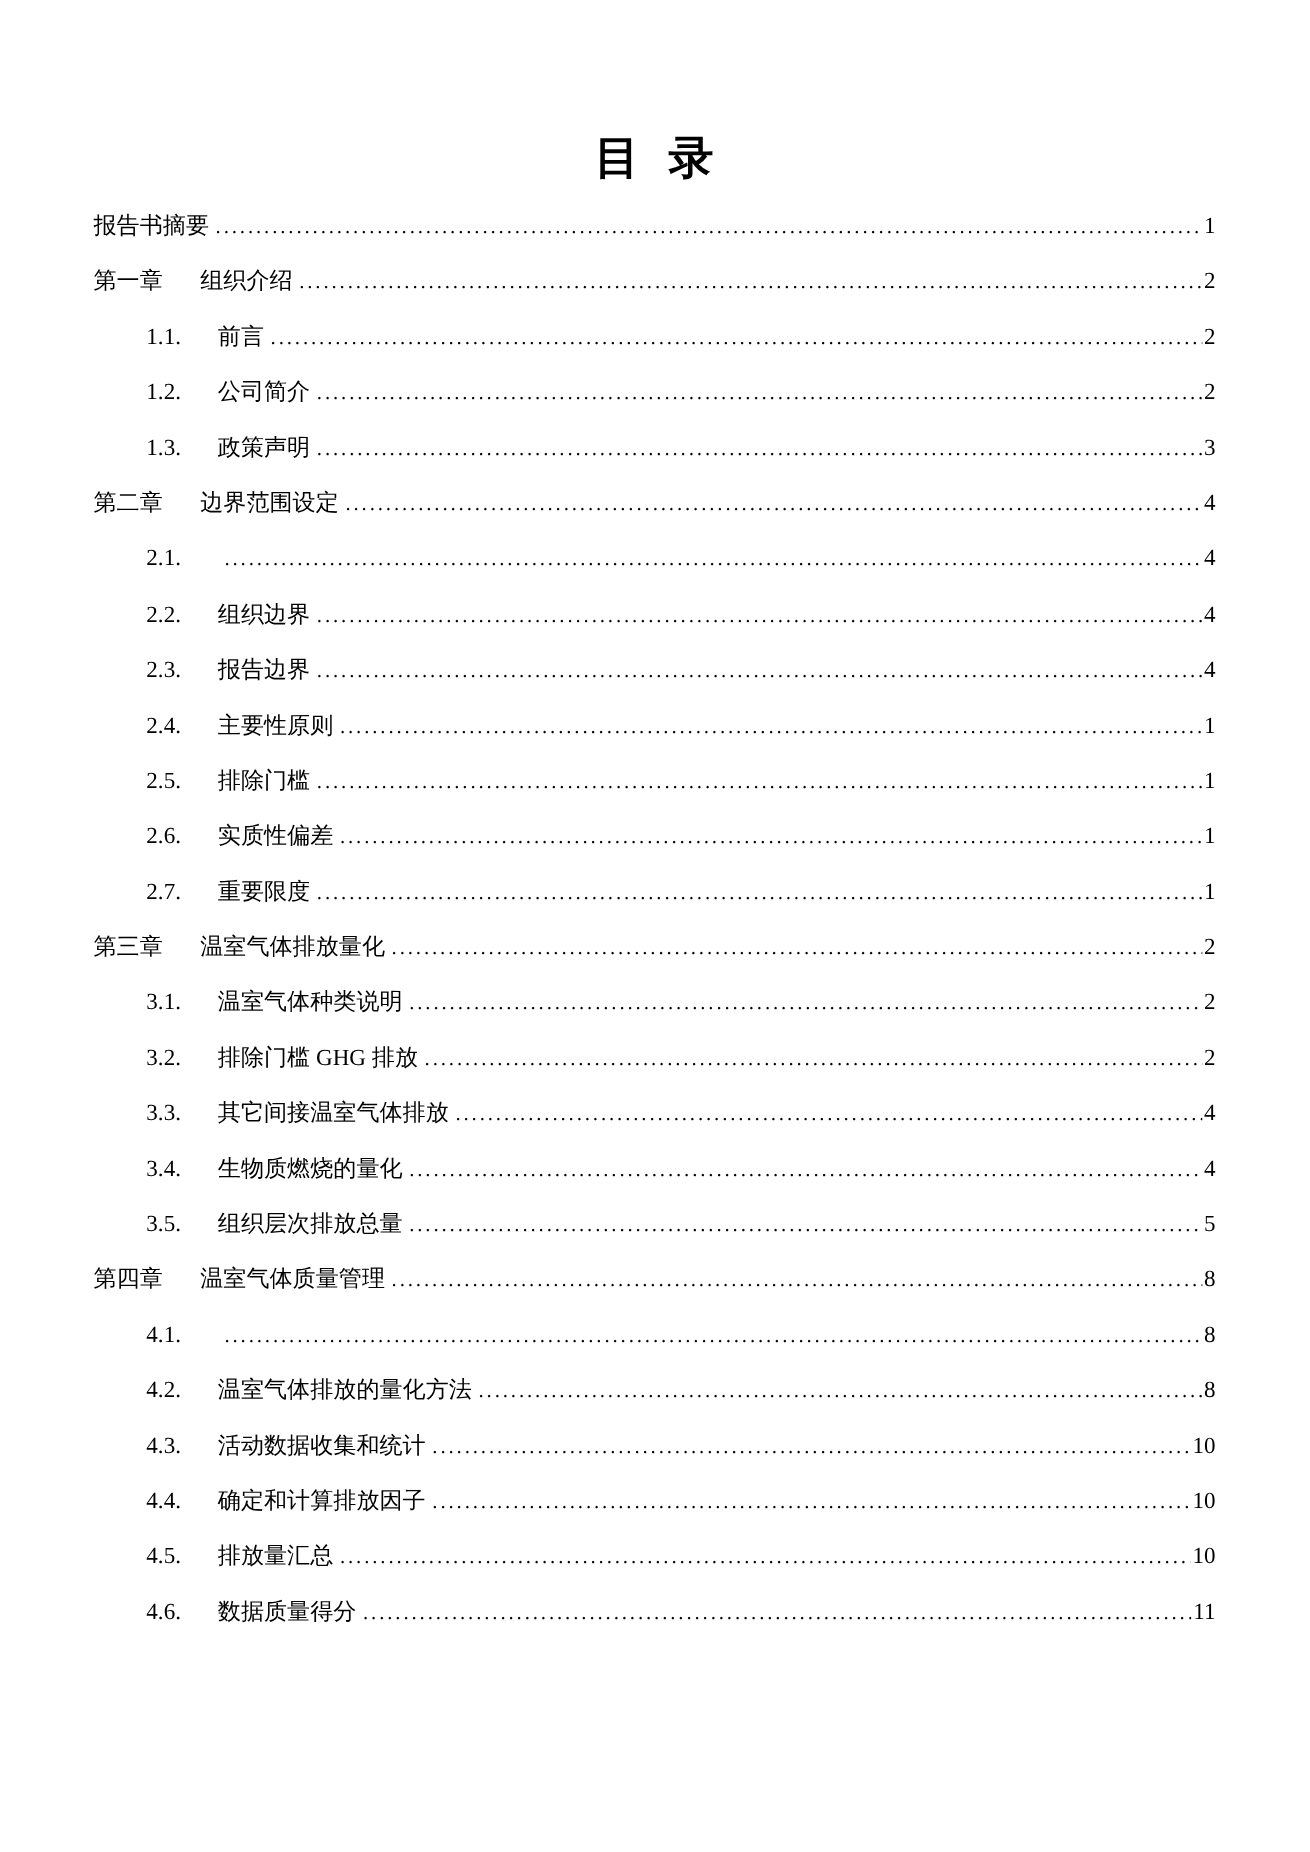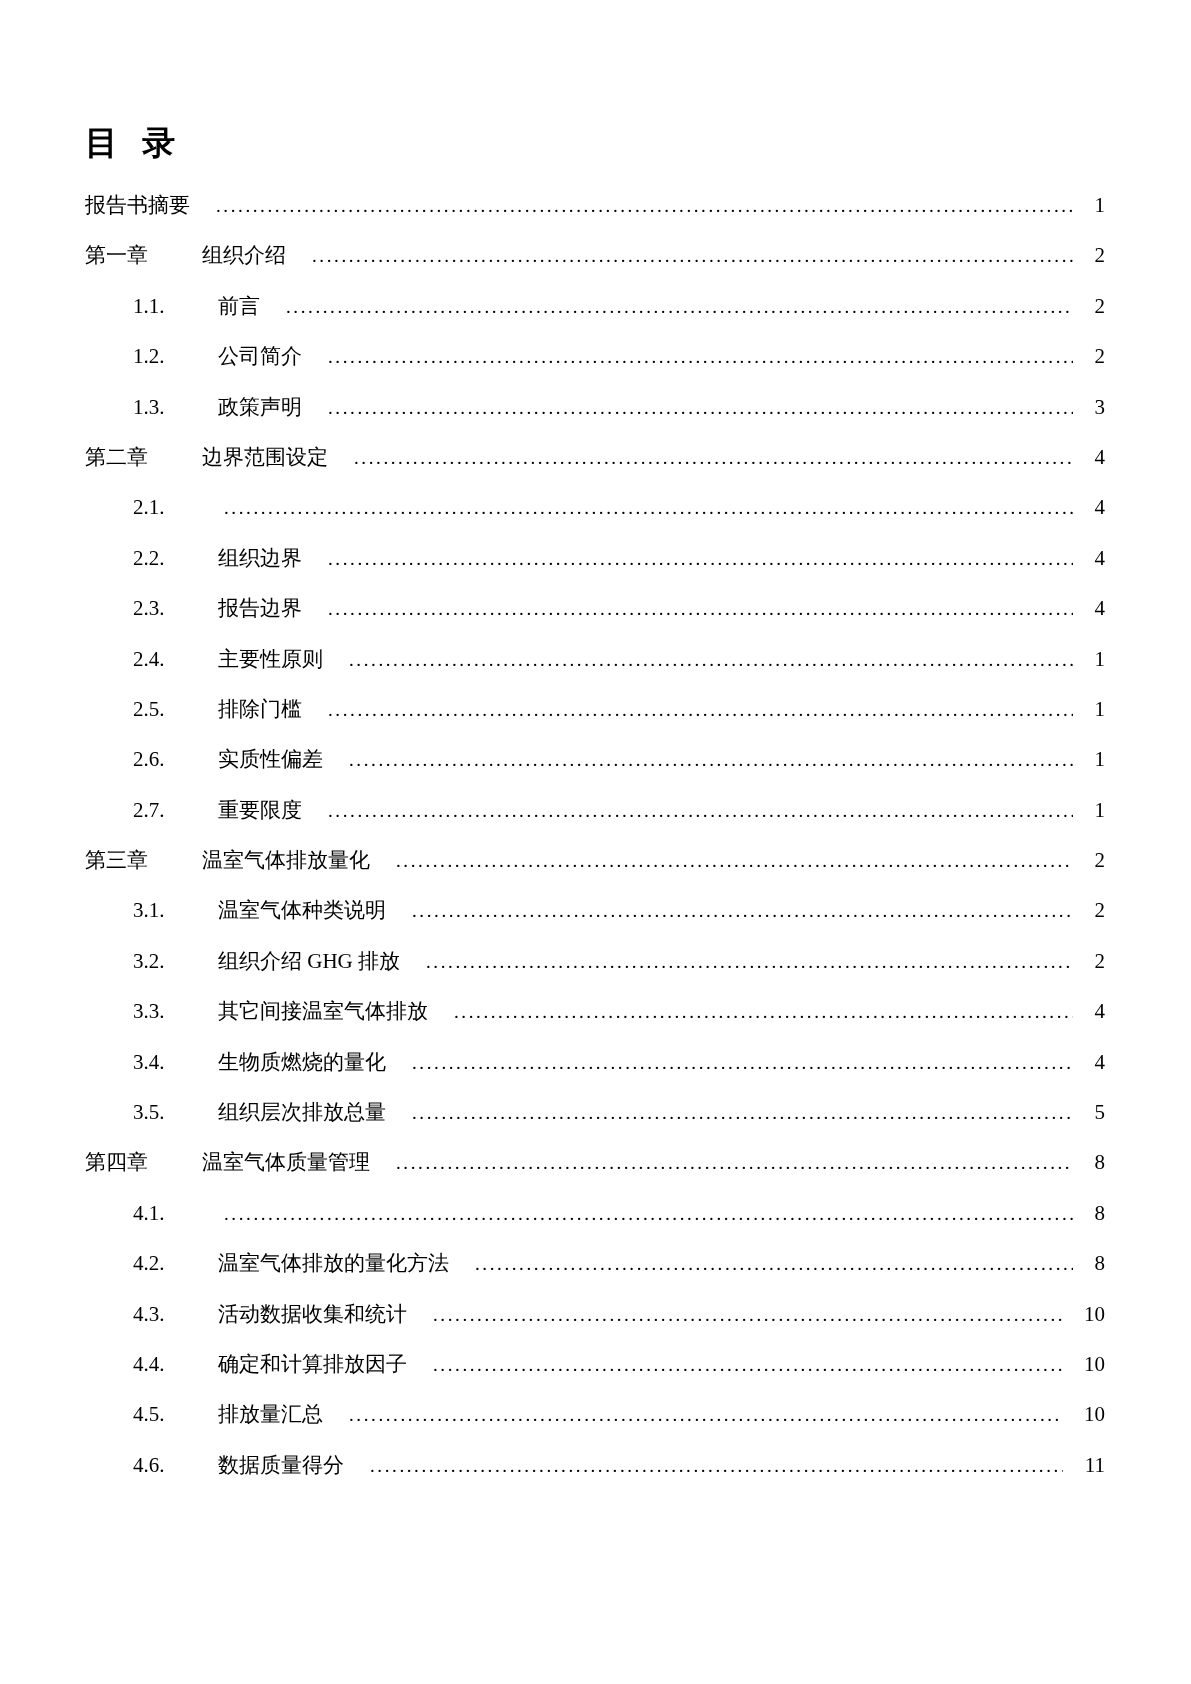--- a/index.html
+++ b/index.html
@@ -18,38 +18,37 @@
   .page {
     position: absolute;
     left: 85px;
     top: 0;
     width: 1020px;
   }
   .doc-title {
     margin: 119px 0 0 0;
     height: 48px;
     line-height: 48px;
-    text-align: left;
-    font-size: 33px;
+    text-align: center;
+    font-size: 41px;
     font-weight: bold;
     word-spacing: 14px;
     letter-spacing: 1px;
   }
   .toc-list {
     margin-top: 13px;
   }
   .toc-row {
     display: flex;
     align-items: baseline;
     height: 50.4px;
     line-height: 50.4px;
     font-size: 21px;
     white-space: nowrap;
     cursor: default;
-    gap: 20px;
   }
   .toc-row .num {
     flex: 0 0 auto;
   }
   .toc-row.lvl0 .num {
     margin-right: 34px;
   }
   .toc-row.lvl0 .num:empty {
     display: none;
     margin: 0;
@@ -168,21 +167,21 @@
     <span class="pagenum">2</span>
   </div>
       <div class="toc-row lvl1">
     <span class="num">3.1.</span>
     <span class="label">温室气体种类说明</span>
     <span class="dots"></span>
     <span class="pagenum">2</span>
   </div>
       <div class="toc-row lvl1">
     <span class="num">3.2.</span>
-    <span class="label">组织介绍 GHG 排放</span>
+    <span class="label">排除门槛 GHG 排放</span>
     <span class="dots"></span>
     <span class="pagenum">2</span>
   </div>
       <div class="toc-row lvl1">
     <span class="num">3.3.</span>
     <span class="label">其它间接温室气体排放</span>
     <span class="dots"></span>
     <span class="pagenum">4</span>
   </div>
       <div class="toc-row lvl1">

